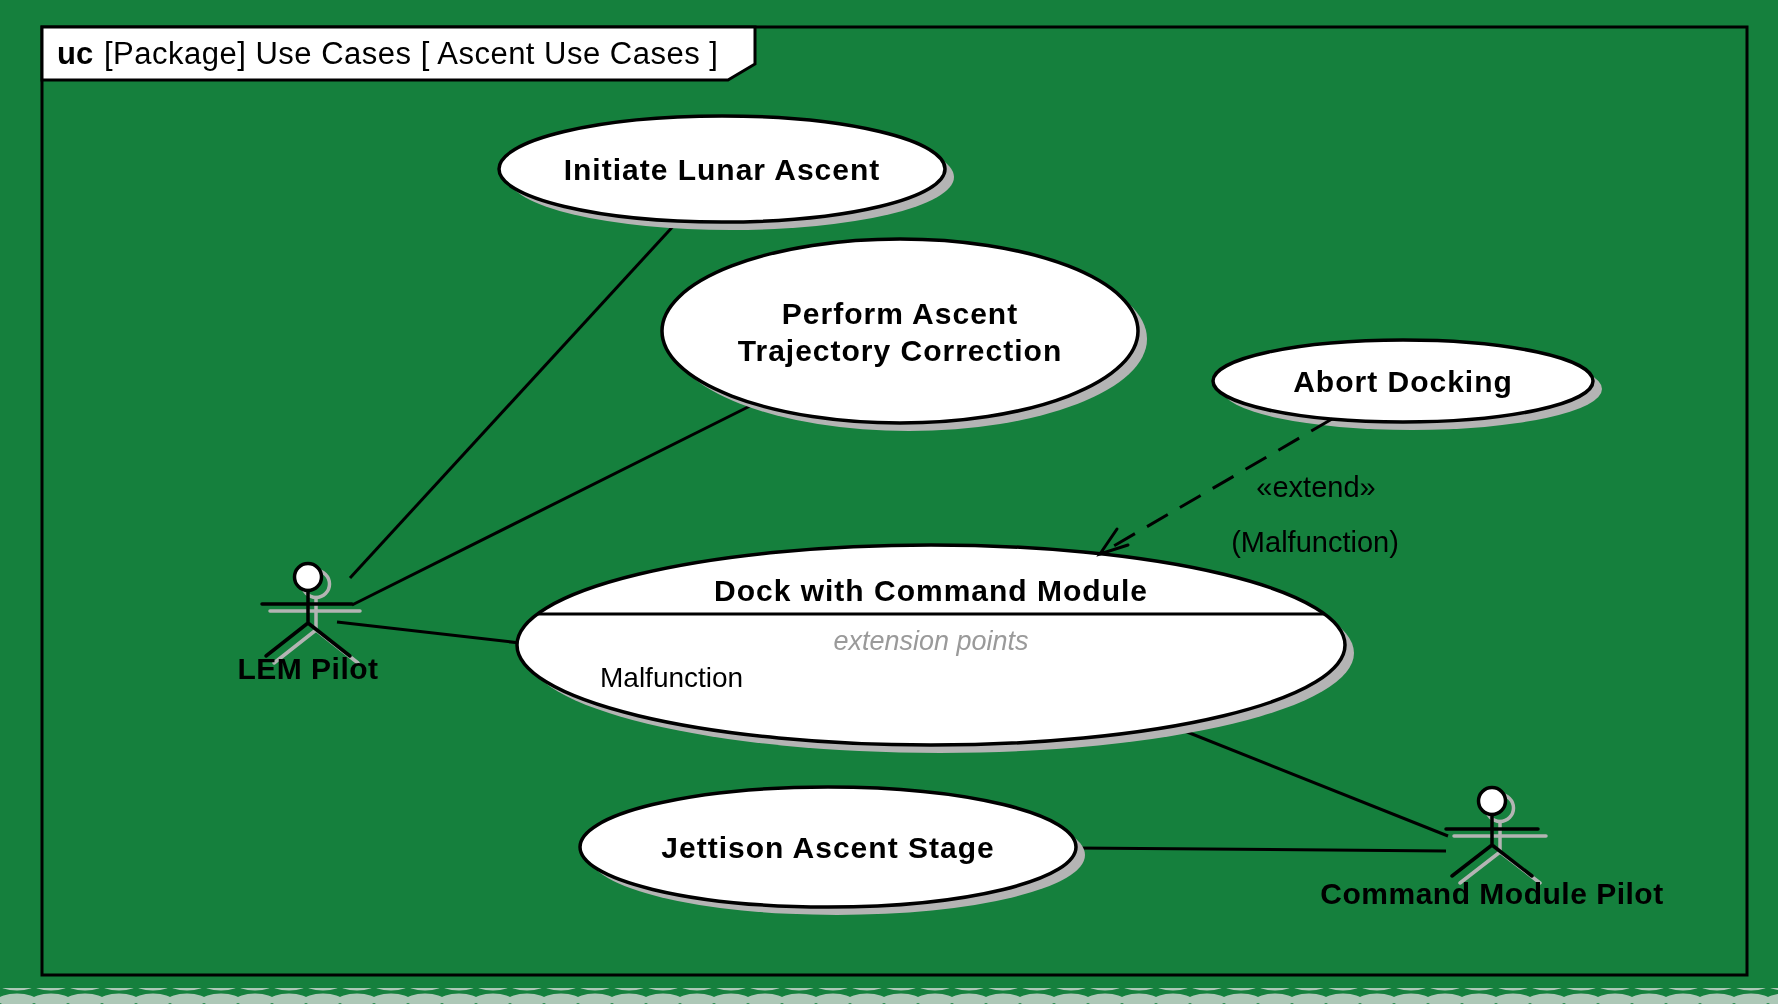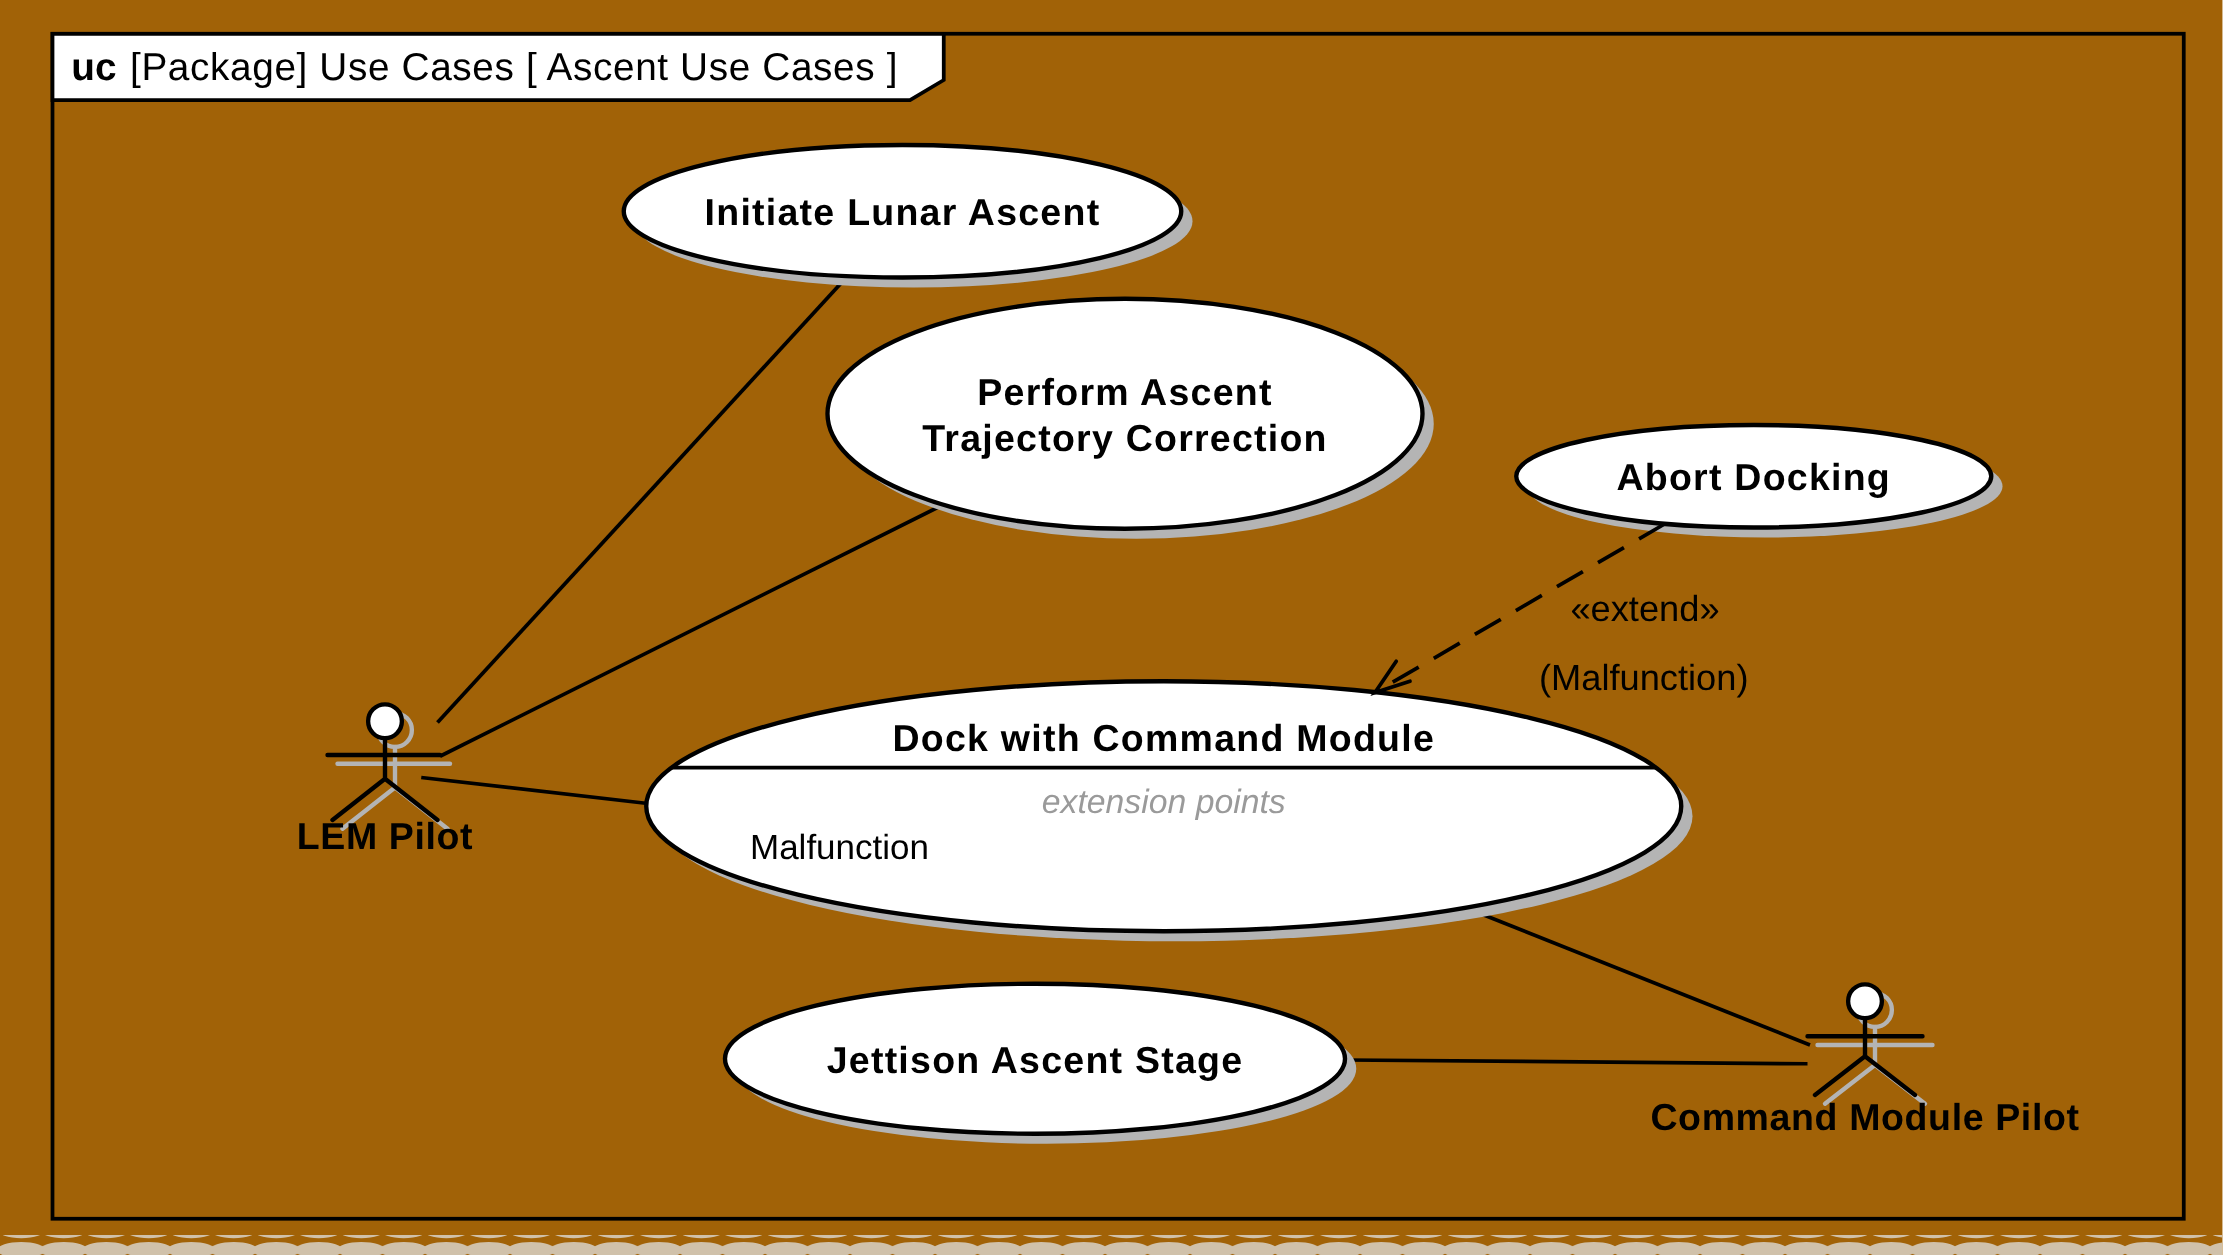--- a/index.html
+++ b/index.html
@@ -4,21 +4,21 @@
 <style>
   html, body {
     margin: 0;
     padding: 0;
     background: #ffffff;
   }
   #page {
     position: relative;
     width: 1778px;
     height: 1004px;
-    background: #a16207;
+    background: #15803d;
     overflow: hidden;
     font-family: "Liberation Sans", sans-serif;
   }
   svg { display: block; }
 
   .shape       { fill: #ffffff; stroke: #000000; stroke-width: 3.5; }
   .frame-line  { fill: none;    stroke: #000000; stroke-width: 3;   }
   .tab-shape   { fill: #ffffff; stroke: #000000; stroke-width: 3;   }
   .conn        { fill: none;    stroke: #000000; stroke-width: 3;   }
   .conn-dashed { fill: none;    stroke: #000000; stroke-width: 3; stroke-dasharray: 24 14; }

